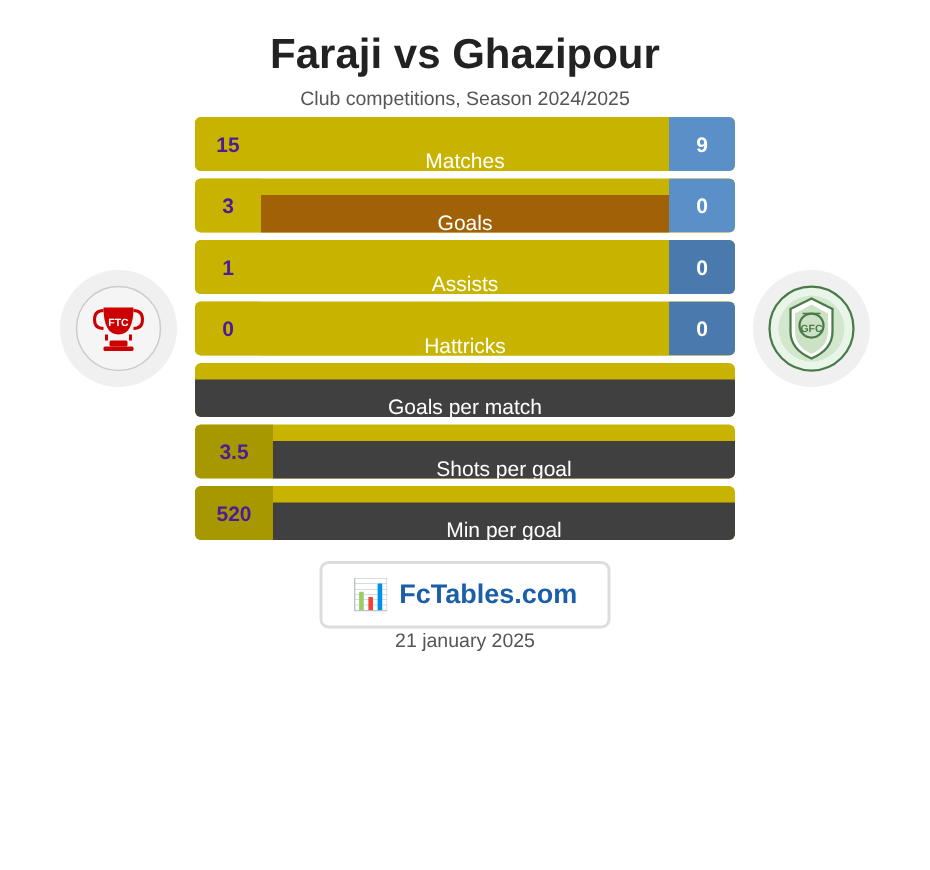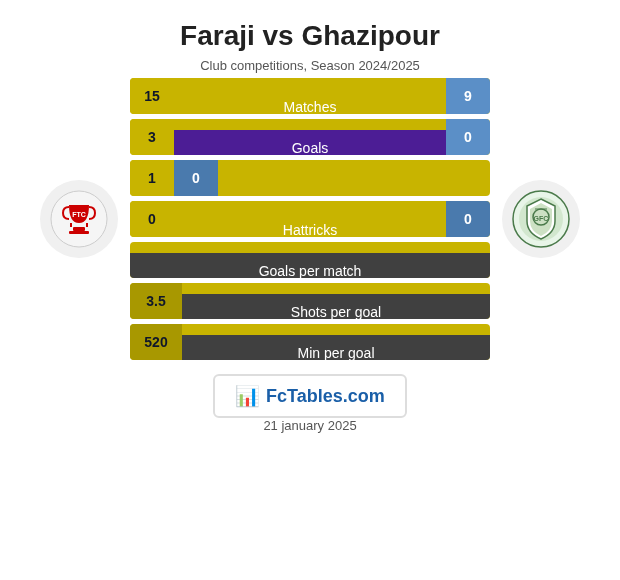--- a/index.html
+++ b/index.html
@@ -65,21 +65,21 @@
       display: flex;
       flex-direction: row;
       align-items: center;
       height: 36px;
       border-radius: 4px;
       overflow: hidden;
       background: #c8b400;
     }
     .stat-left-val {
       background: #c8b400;
-      color: #0f172a;
+      color: #4c1d95;
       font-weight: bold;
       font-size: 14px;
       width: 44px;
       text-align: center;
       flex-shrink: 0;
       padding: 0 4px;
       display: flex;
       align-items: center;
       justify-content: center;
       height: 100%;
@@ -119,21 +119,21 @@
     }
     .stat-row.matches-row .stat-right-val {
       background: #5b8fc7;
     }
 
     
     .stat-row.goals-row .stat-right-val {
       background: #5b8fc7;
     }
     .stat-row.goals-row .stat-label {
-      background: #4c1d95;
+      background: #a16207;
     }
 
     
     .stat-row.single {
       background: #c8b400;
     }
     .stat-row.single .stat-left-val {
       background: #a89800;
       width: 52px;
     }
@@ -204,20 +204,21 @@
         <div class="stat-label">Matches</div>
         <div class="stat-right-val">9</div>
       </div>
       <div class="stat-row goals-row">
         <div class="stat-left-val">3</div>
         <div class="stat-label">Goals</div>
         <div class="stat-right-val">0</div>
       </div>
       <div class="stat-row">
         <div class="stat-left-val">1</div>
+        <div class="stat-label">Assists</div>
         <div class="stat-right-val">0</div>
       </div>
       <div class="stat-row">
         <div class="stat-left-val">0</div>
         <div class="stat-label">Hattricks</div>
         <div class="stat-right-val">0</div>
       </div>
 
       <div class="stat-row single">
         <div class="stat-label">Goals per match</div>

